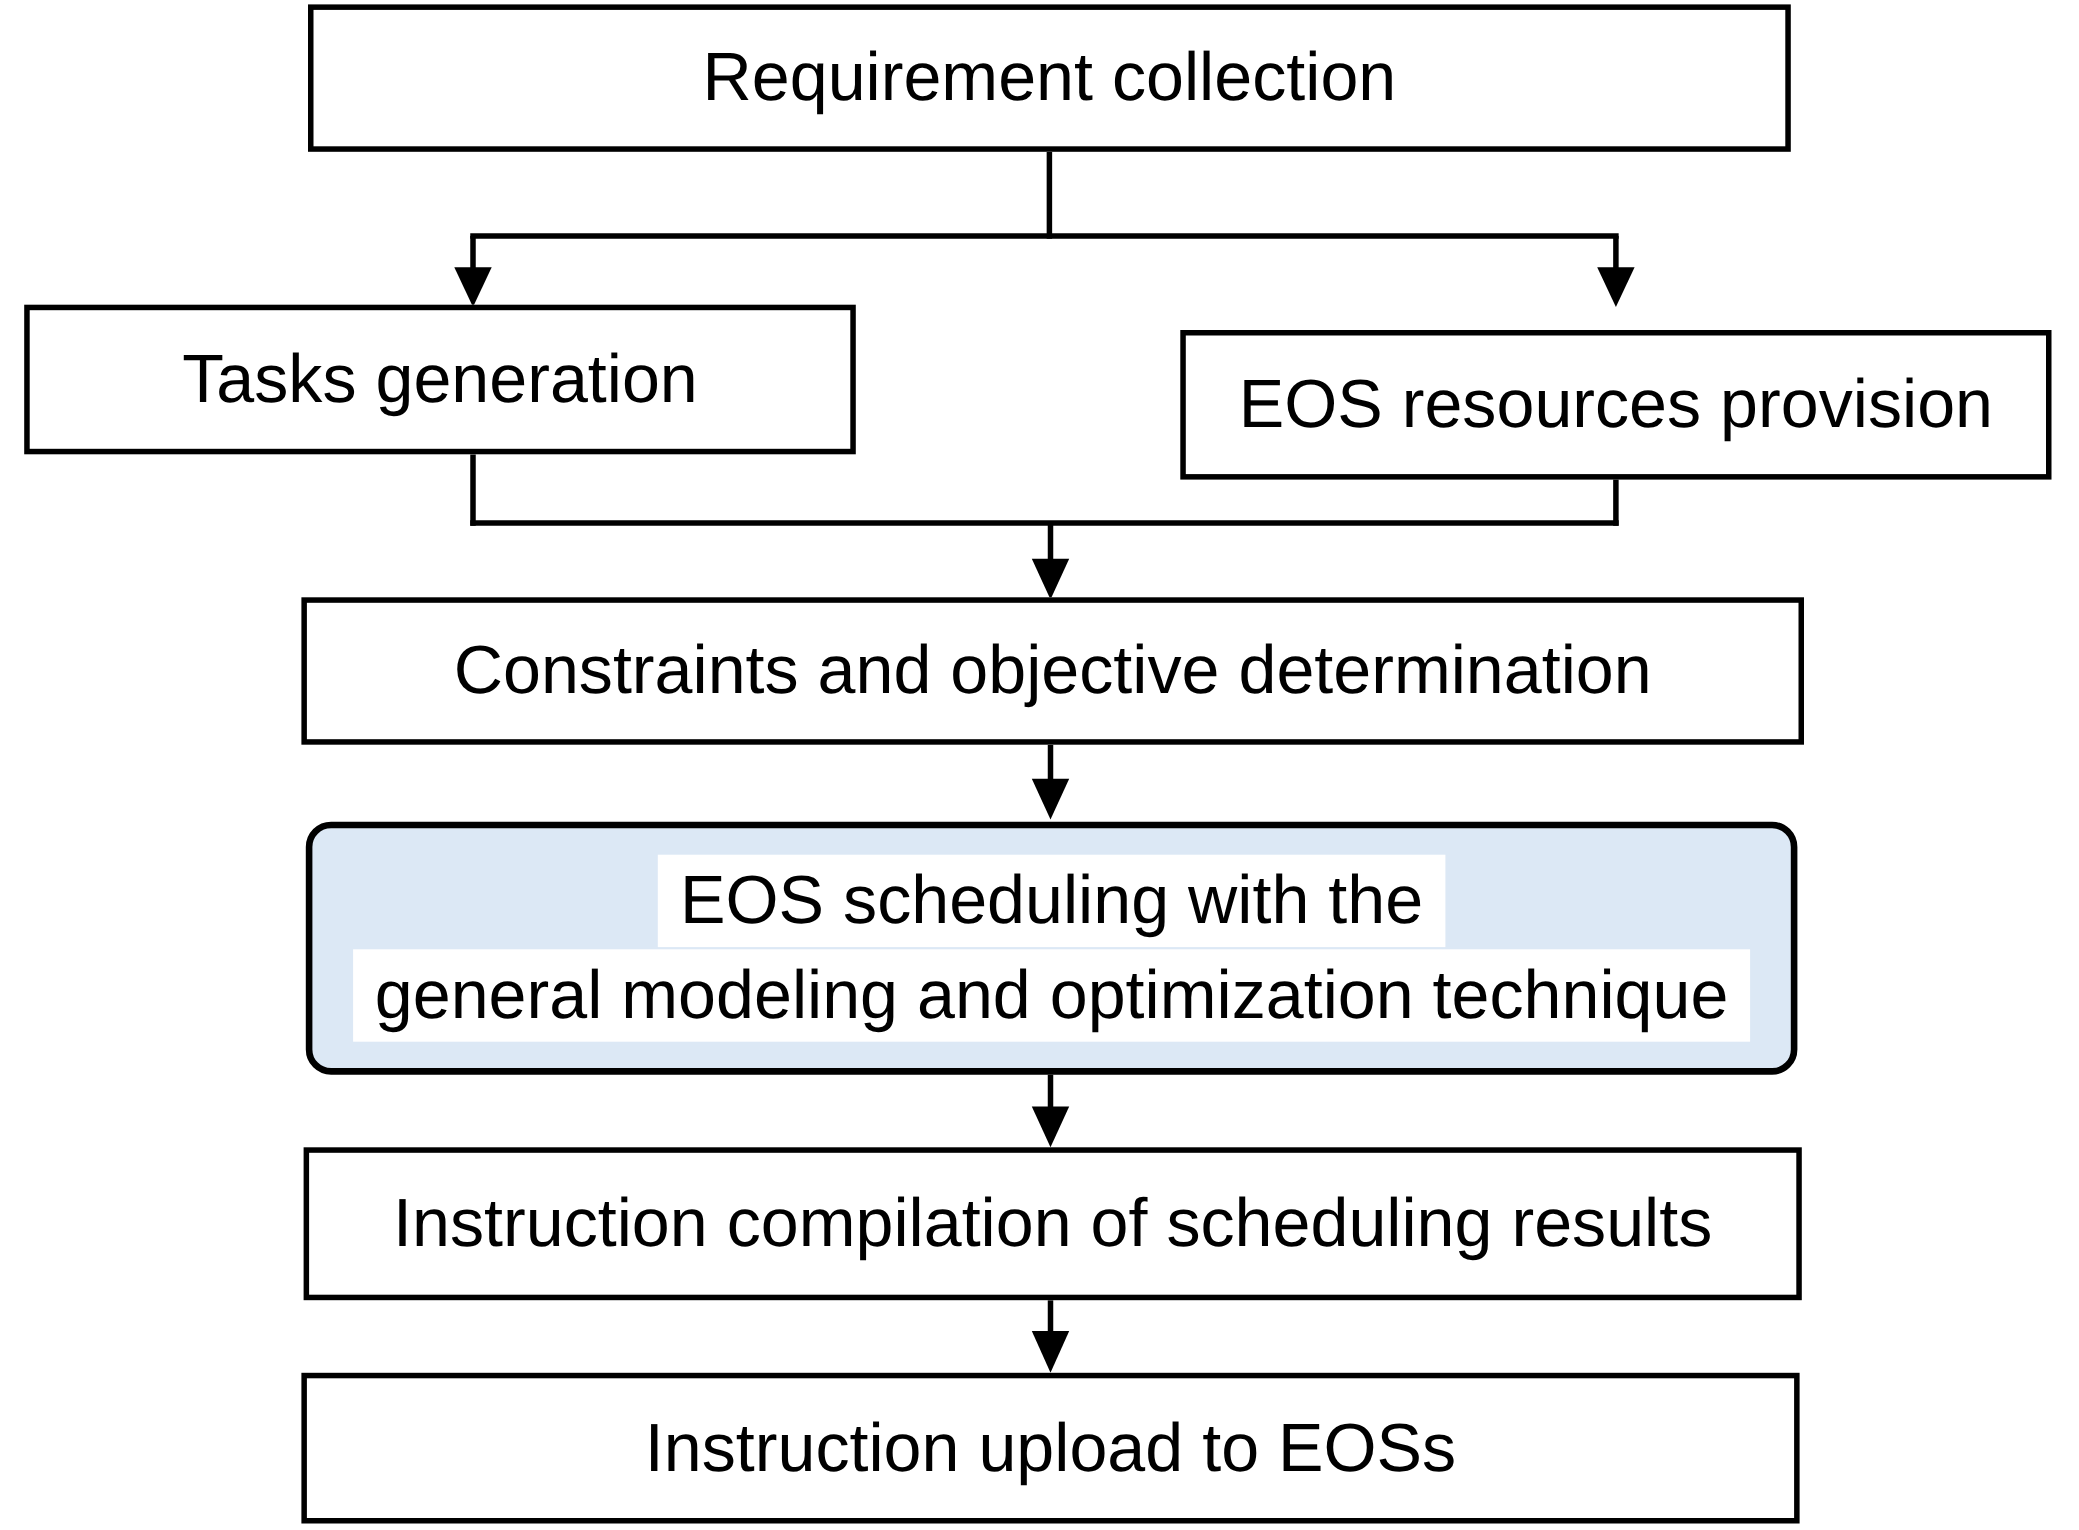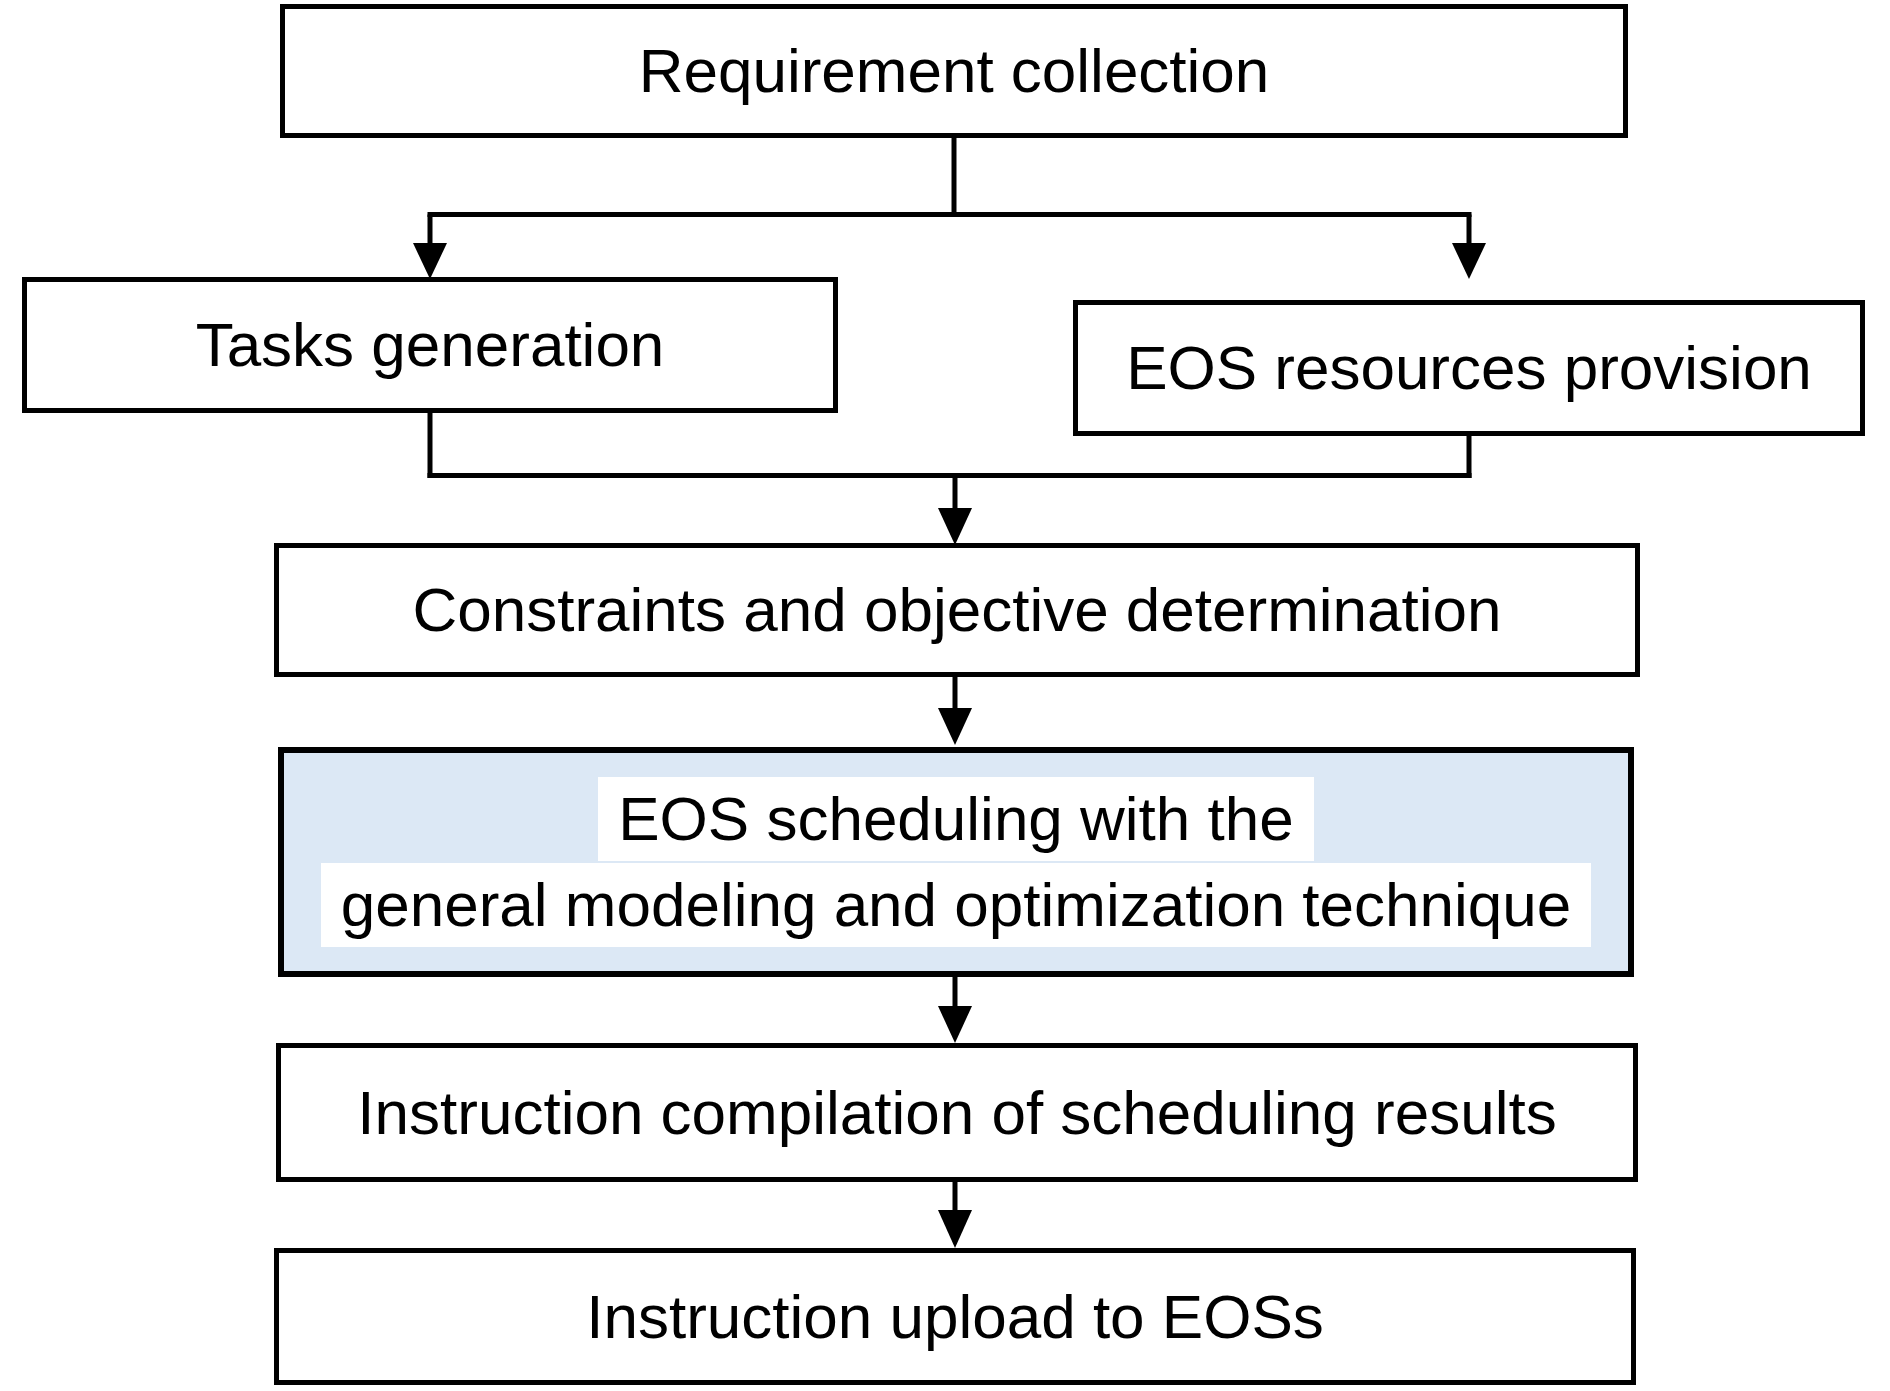--- a/index.html
+++ b/index.html
@@ -31,25 +31,25 @@
     background: #ffffff;
     display: flex;
     align-items: center;
     justify-content: center;
     text-align: center;
     font-size: 62px;
     line-height: 1.15;
     letter-spacing: 0px;
   }
   .node-requirement   { left: 280px;  top: 4px;    width: 1348px; height: 134px; }
-  .node-tasks         { left: 22px;   top: 277px;  width: 816px;  height: 136px; }
+  .node-tasks         { left: 22px;   top: 277px;  width: 756px;  height: 136px; }
   .node-resources     { left: 1073px; top: 277px;  width: 792px;  height: 136px; margin-top: 23px; }
   .node-constraints   { left: 274px;  top: 543px;  width: 1366px; height: 134px; }
   .node-scheduling    { left: 278px;  top: 747px;  width: 1356px; height: 230px;
-                        border-width: 6px; flex-direction: column; }
+                        border-width: 6px; flex-direction: column; border-radius: 23px; }
   .node-compilation   { left: 276px;  top: 1043px; width: 1362px; height: 139px; }
   .node-upload        { left: 274px;  top: 1248px; width: 1362px; height: 137px; }
   .hl-line {
     display: inline-block;
     padding: 5px 20px;
     line-height: 1.2;
   }
   .hl-line + .hl-line {
     margin-top: 2px;
   }

